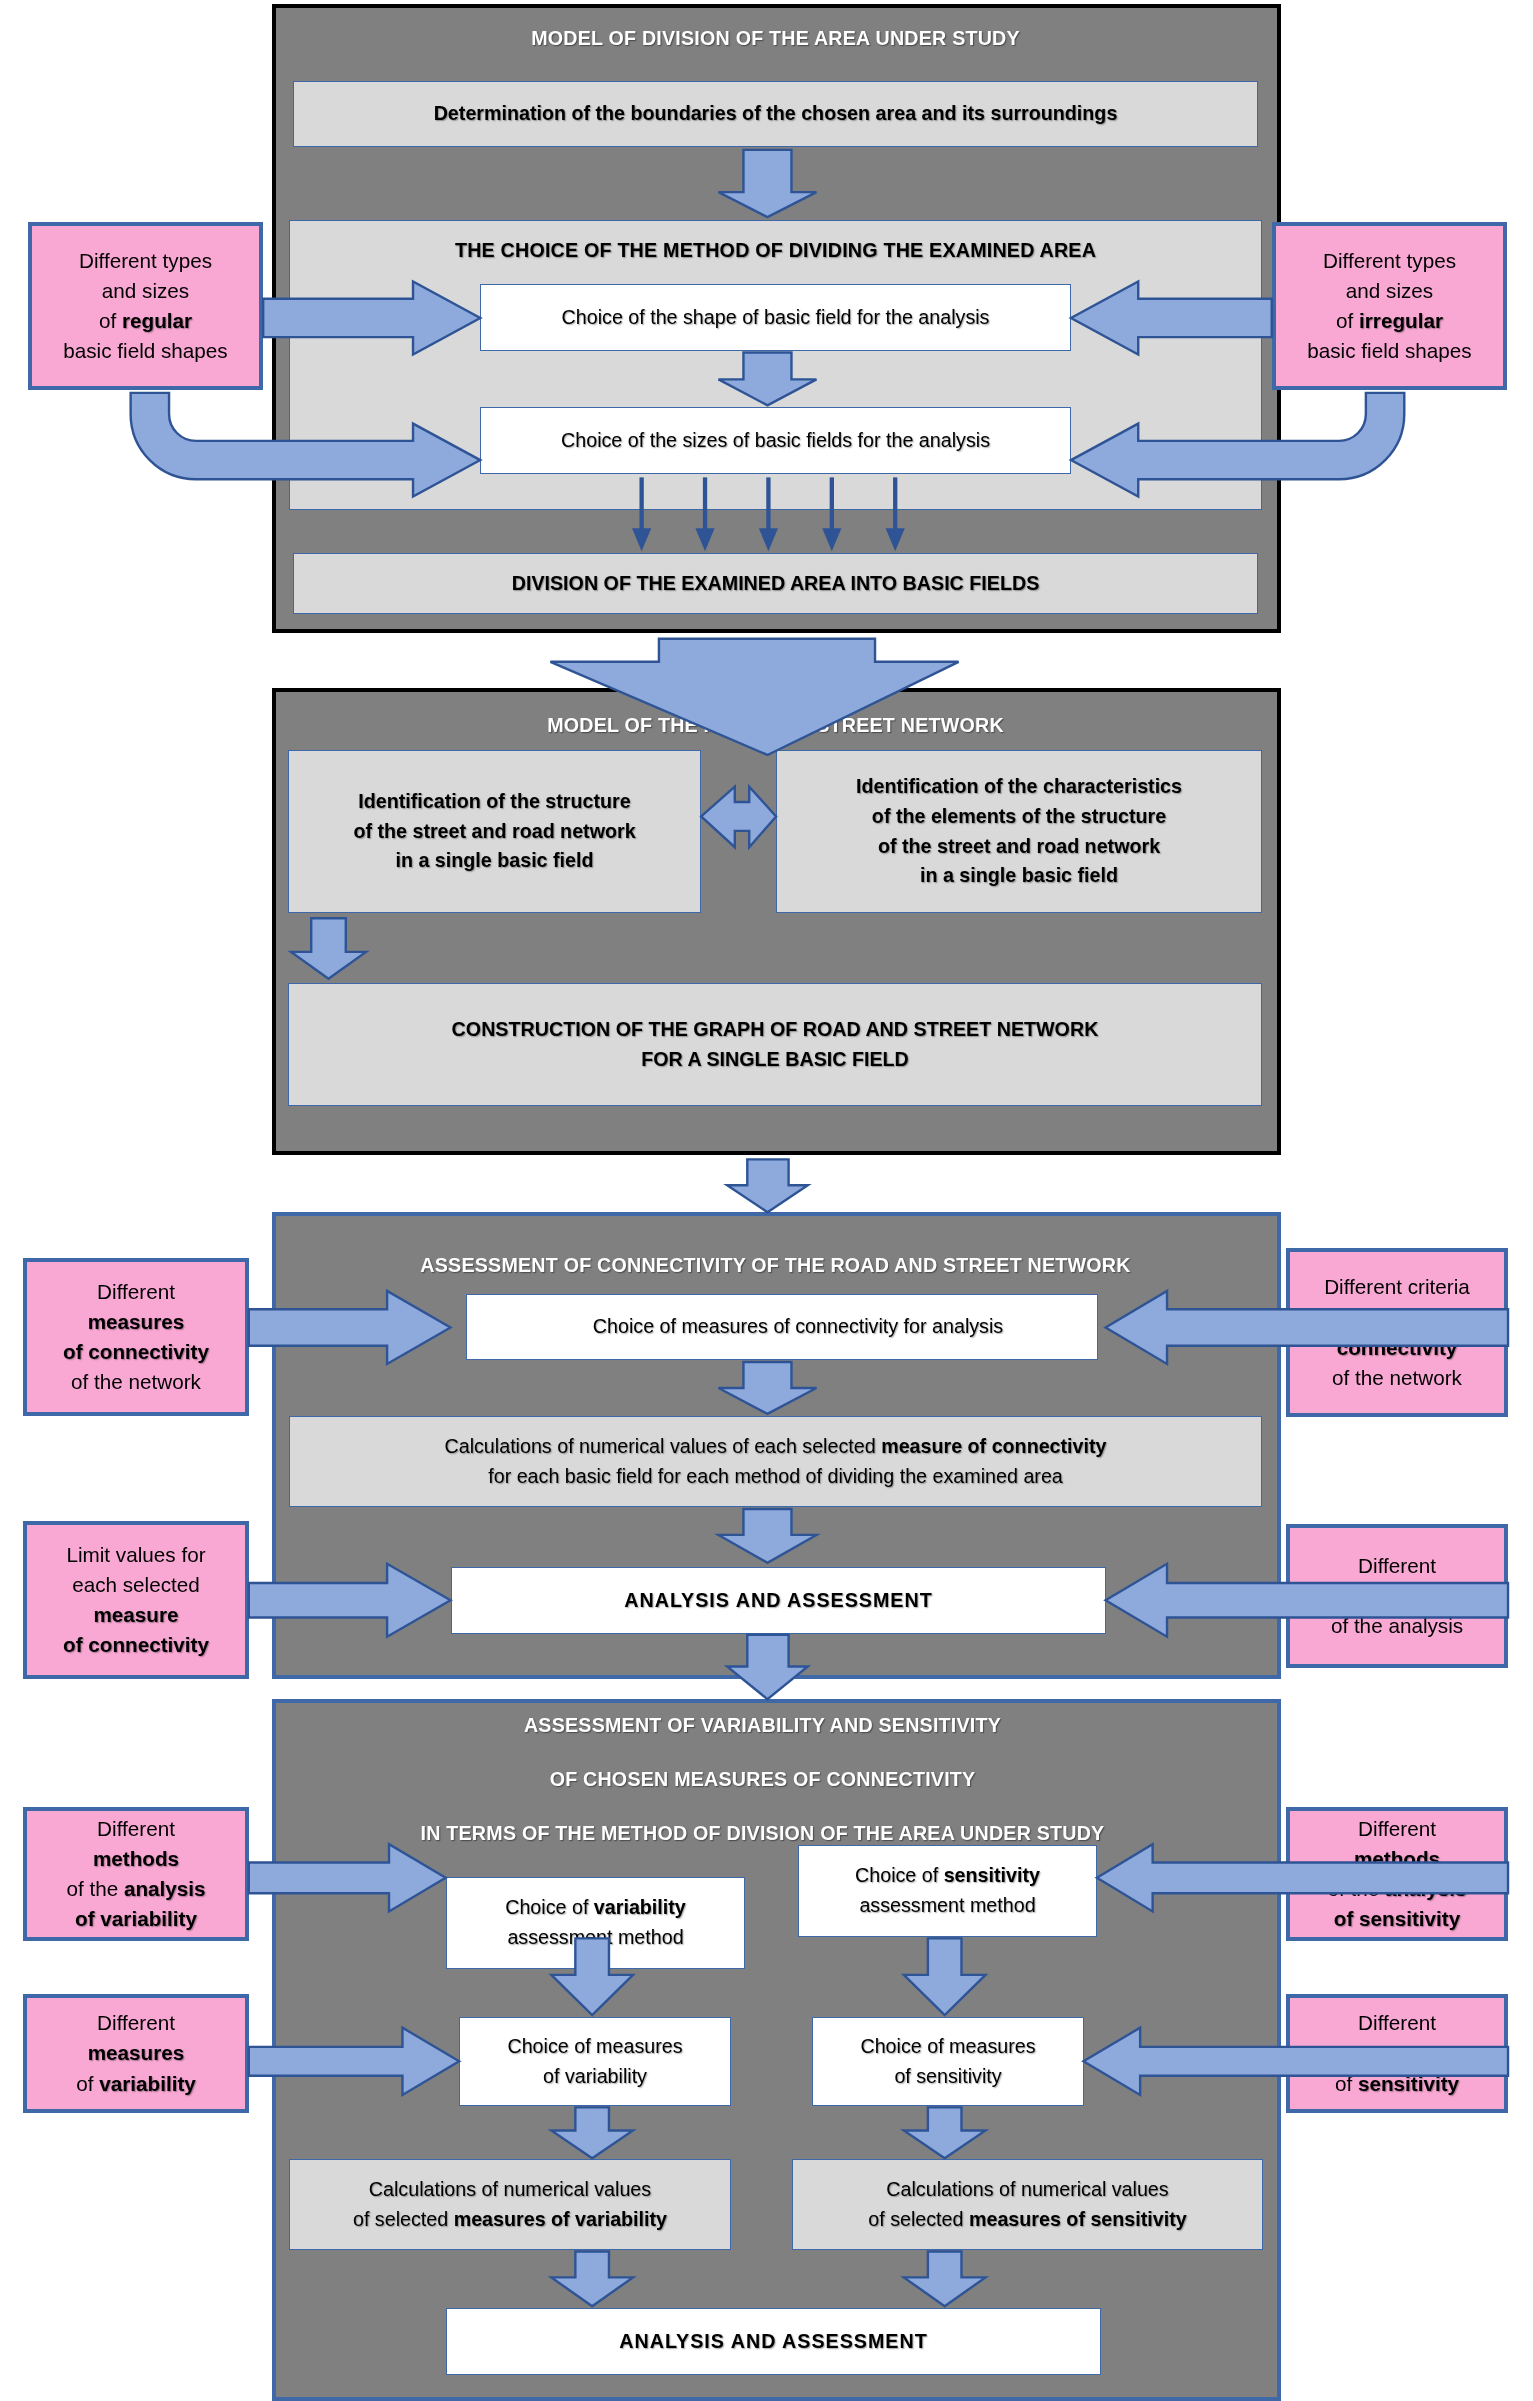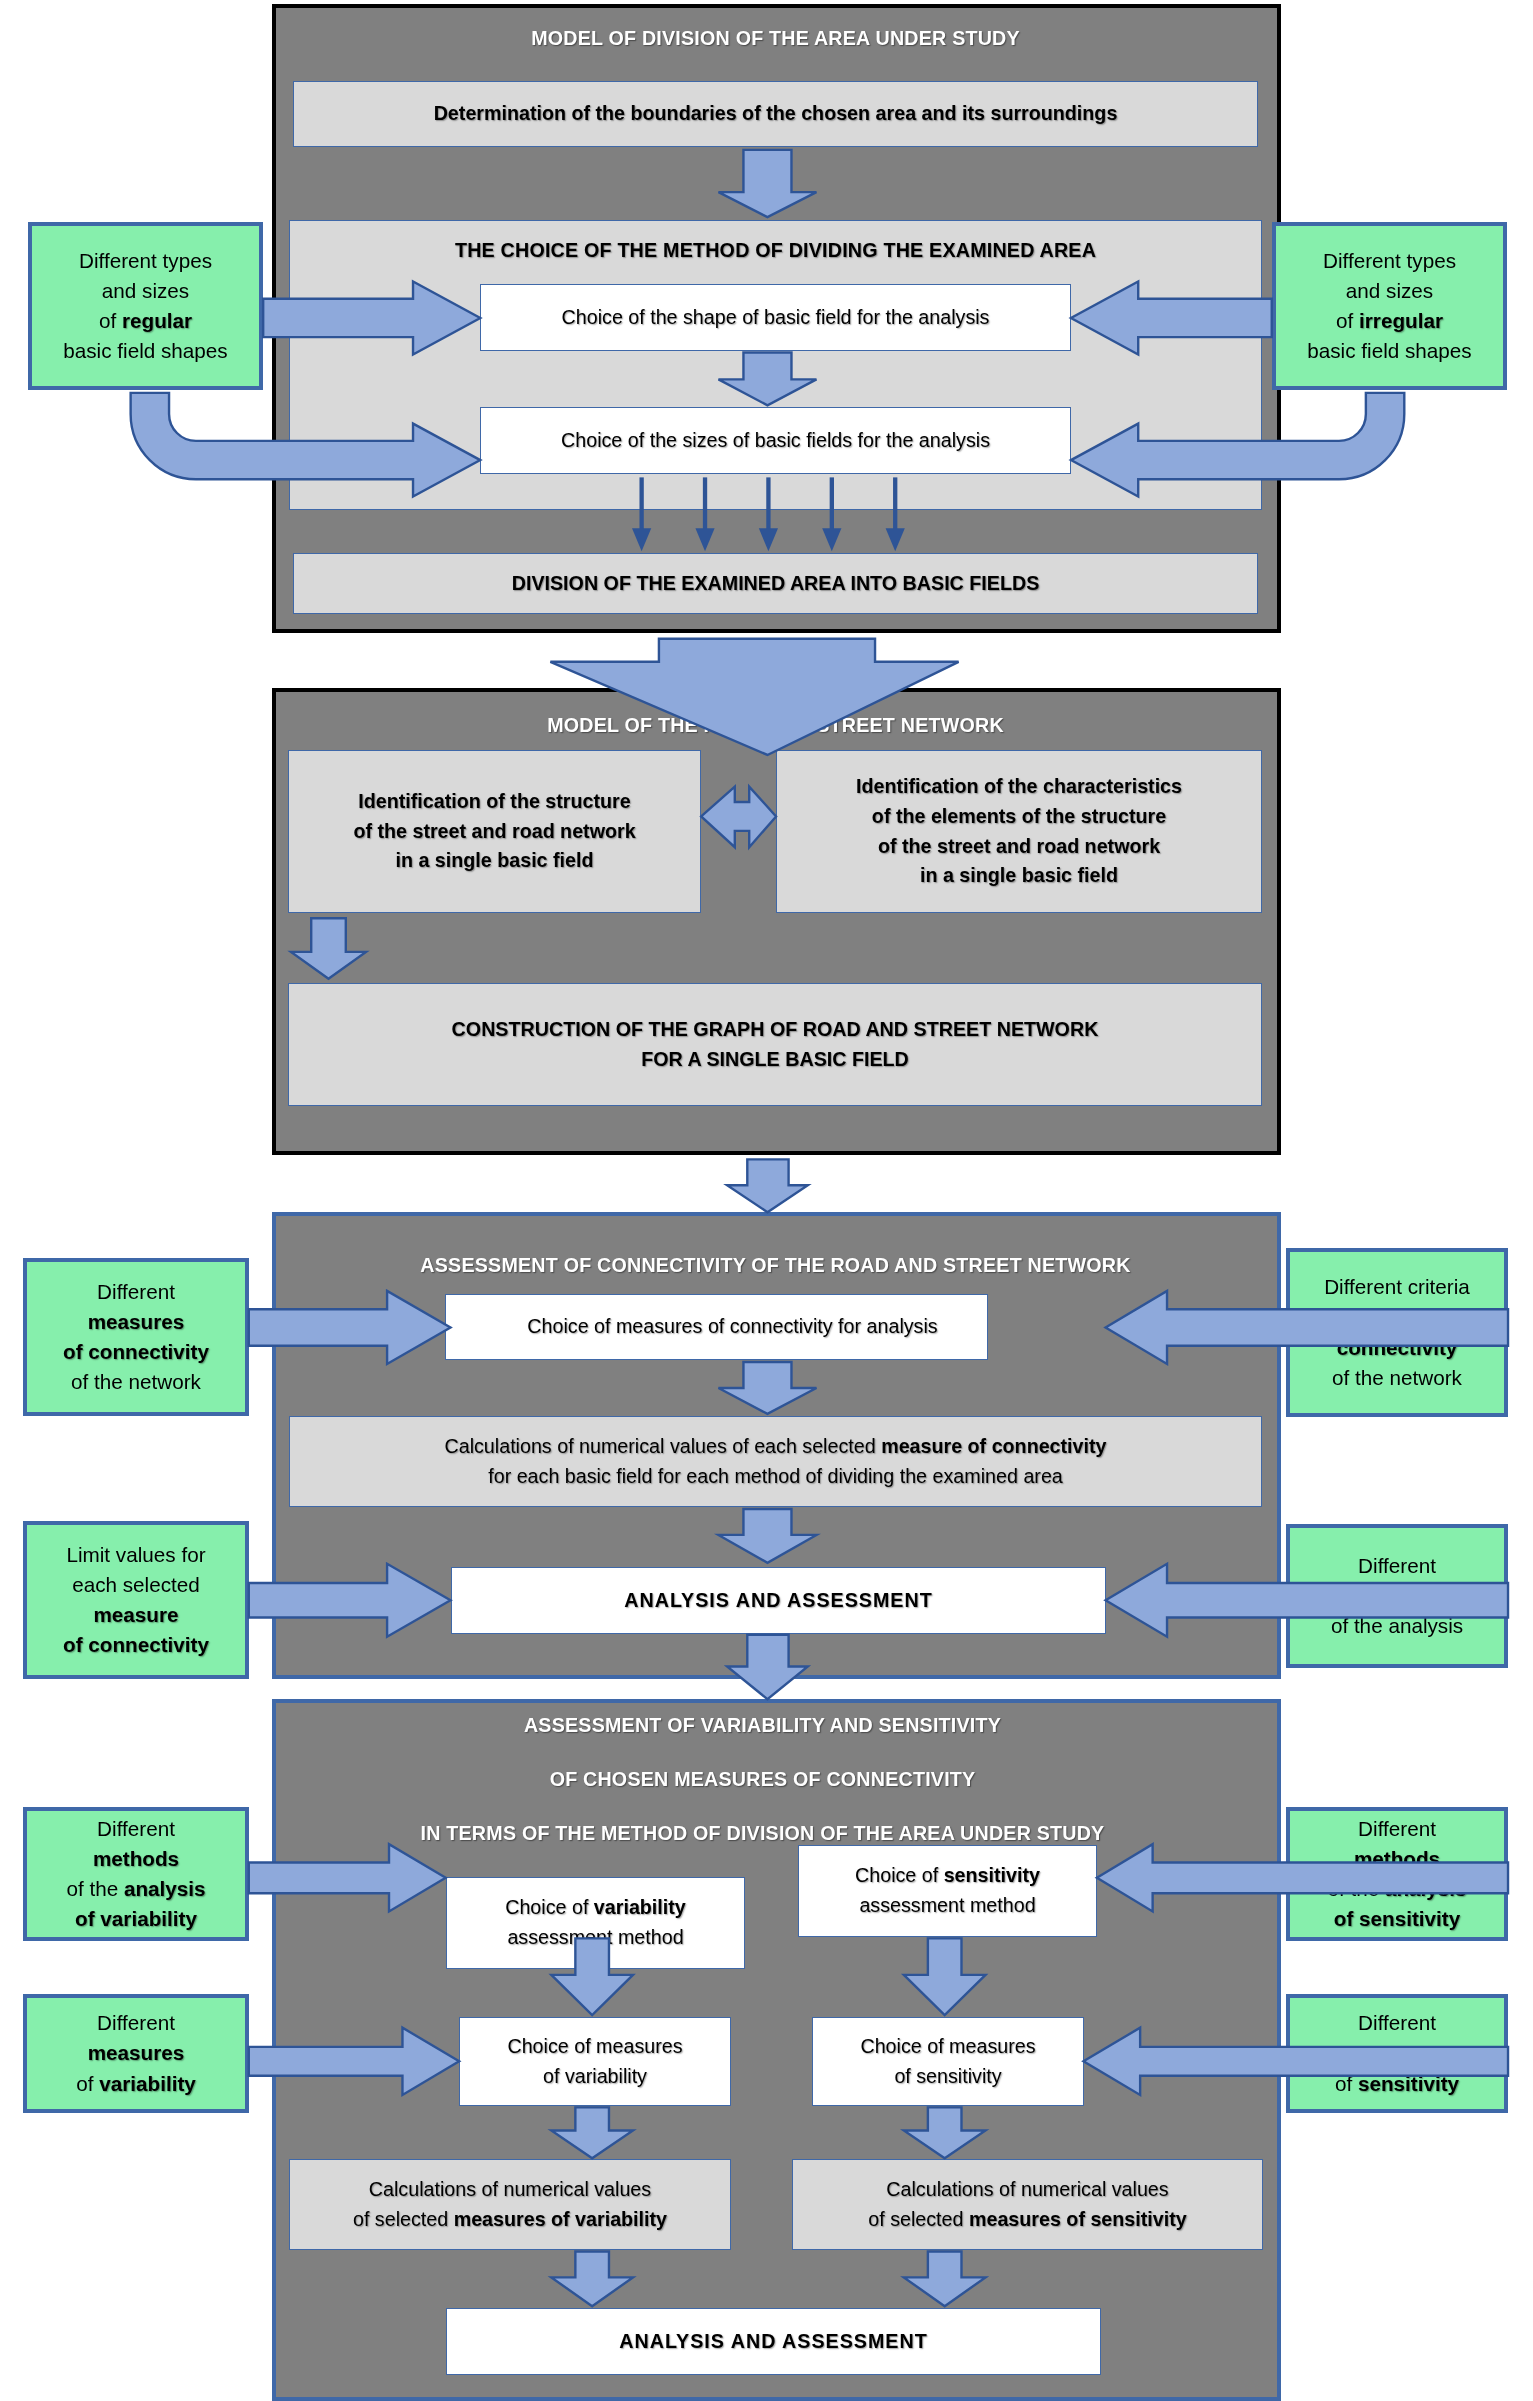--- a/index.html
+++ b/index.html
@@ -42,21 +42,21 @@
     color:#000;font-weight:bold;font-size:19.7px;
     text-shadow:1px 1.4px 1.4px rgba(0,0,0,.35);
   }
   .box-white{                
     background:#ffffff;border:1.9px solid #3f68a8;
     color:#000;font-size:19.7px;
     text-shadow:1px 1.4px 1.4px rgba(0,0,0,.35);
   }
   .box-white.bold{font-weight:bold;letter-spacing:1px;}
   .box-side{                 
-    background:#86efac;border:4.3px solid #3f68a8;
+    background:#f9a8d4;border:4.3px solid #3f68a8;
     color:#000;font-size:20.7px;line-height:1.45;
     font-weight:normal;
   }
   .box-plate{                
     background:#d9d9d9;border:1.9px solid #3f68a8;
   }
 
   b.sh{font-weight:bold;text-shadow:1px 1.4px 1.4px rgba(0,0,0,.35);}
 
   
@@ -119,21 +119,21 @@
 
   <div class="abs box box-lightgray" style="left:288px;top:983px;width:974px;height:123px;flex-direction:column;">
     <div>CONSTRUCTION OF THE GRAPH OF ROAD AND STREET NETWORK</div>
     <div>FOR A SINGLE BASIC FIELD</div>
   </div>
 
   <div class="abs panel-blue" style="left:272px;top:1212px;width:1009px;height:467px;"></div>
 
   <div class="abs banner" style="left:288px;top:1246px;width:975px;height:38px;">ASSESSMENT OF CONNECTIVITY OF THE ROAD AND STREET NETWORK</div>
 
-  <div class="abs box box-white" style="left:445px;top:1294px;width:543px;height:66px;padding-left:32px;">Choice of measures of connectivity for analysis</div>
+  <div class="abs box box-white" style="left:466px;top:1294px;width:632px;height:66px;padding-left:32px;">Choice of measures of connectivity for analysis</div>
 
   <div class="abs box box-lightgray" style="left:289px;top:1416px;width:973px;height:91px;flex-direction:column;">
     <div><span style="font-weight:normal;">Calculations of numerical values of each selected </span><b class="sh">measure of connectivity</b></div>
     <div style="font-weight:normal;">for each basic field for each method of dividing the examined area</div>
   </div>
 
   <div class="abs box box-white bold" style="left:451px;top:1567px;width:655px;height:67px;">ANALYSIS  AND  ASSESSMENT</div>
 
   <div class="abs box box-side" style="left:23px;top:1258px;width:226px;height:158px;flex-direction:column;">
     <div>Different</div>

